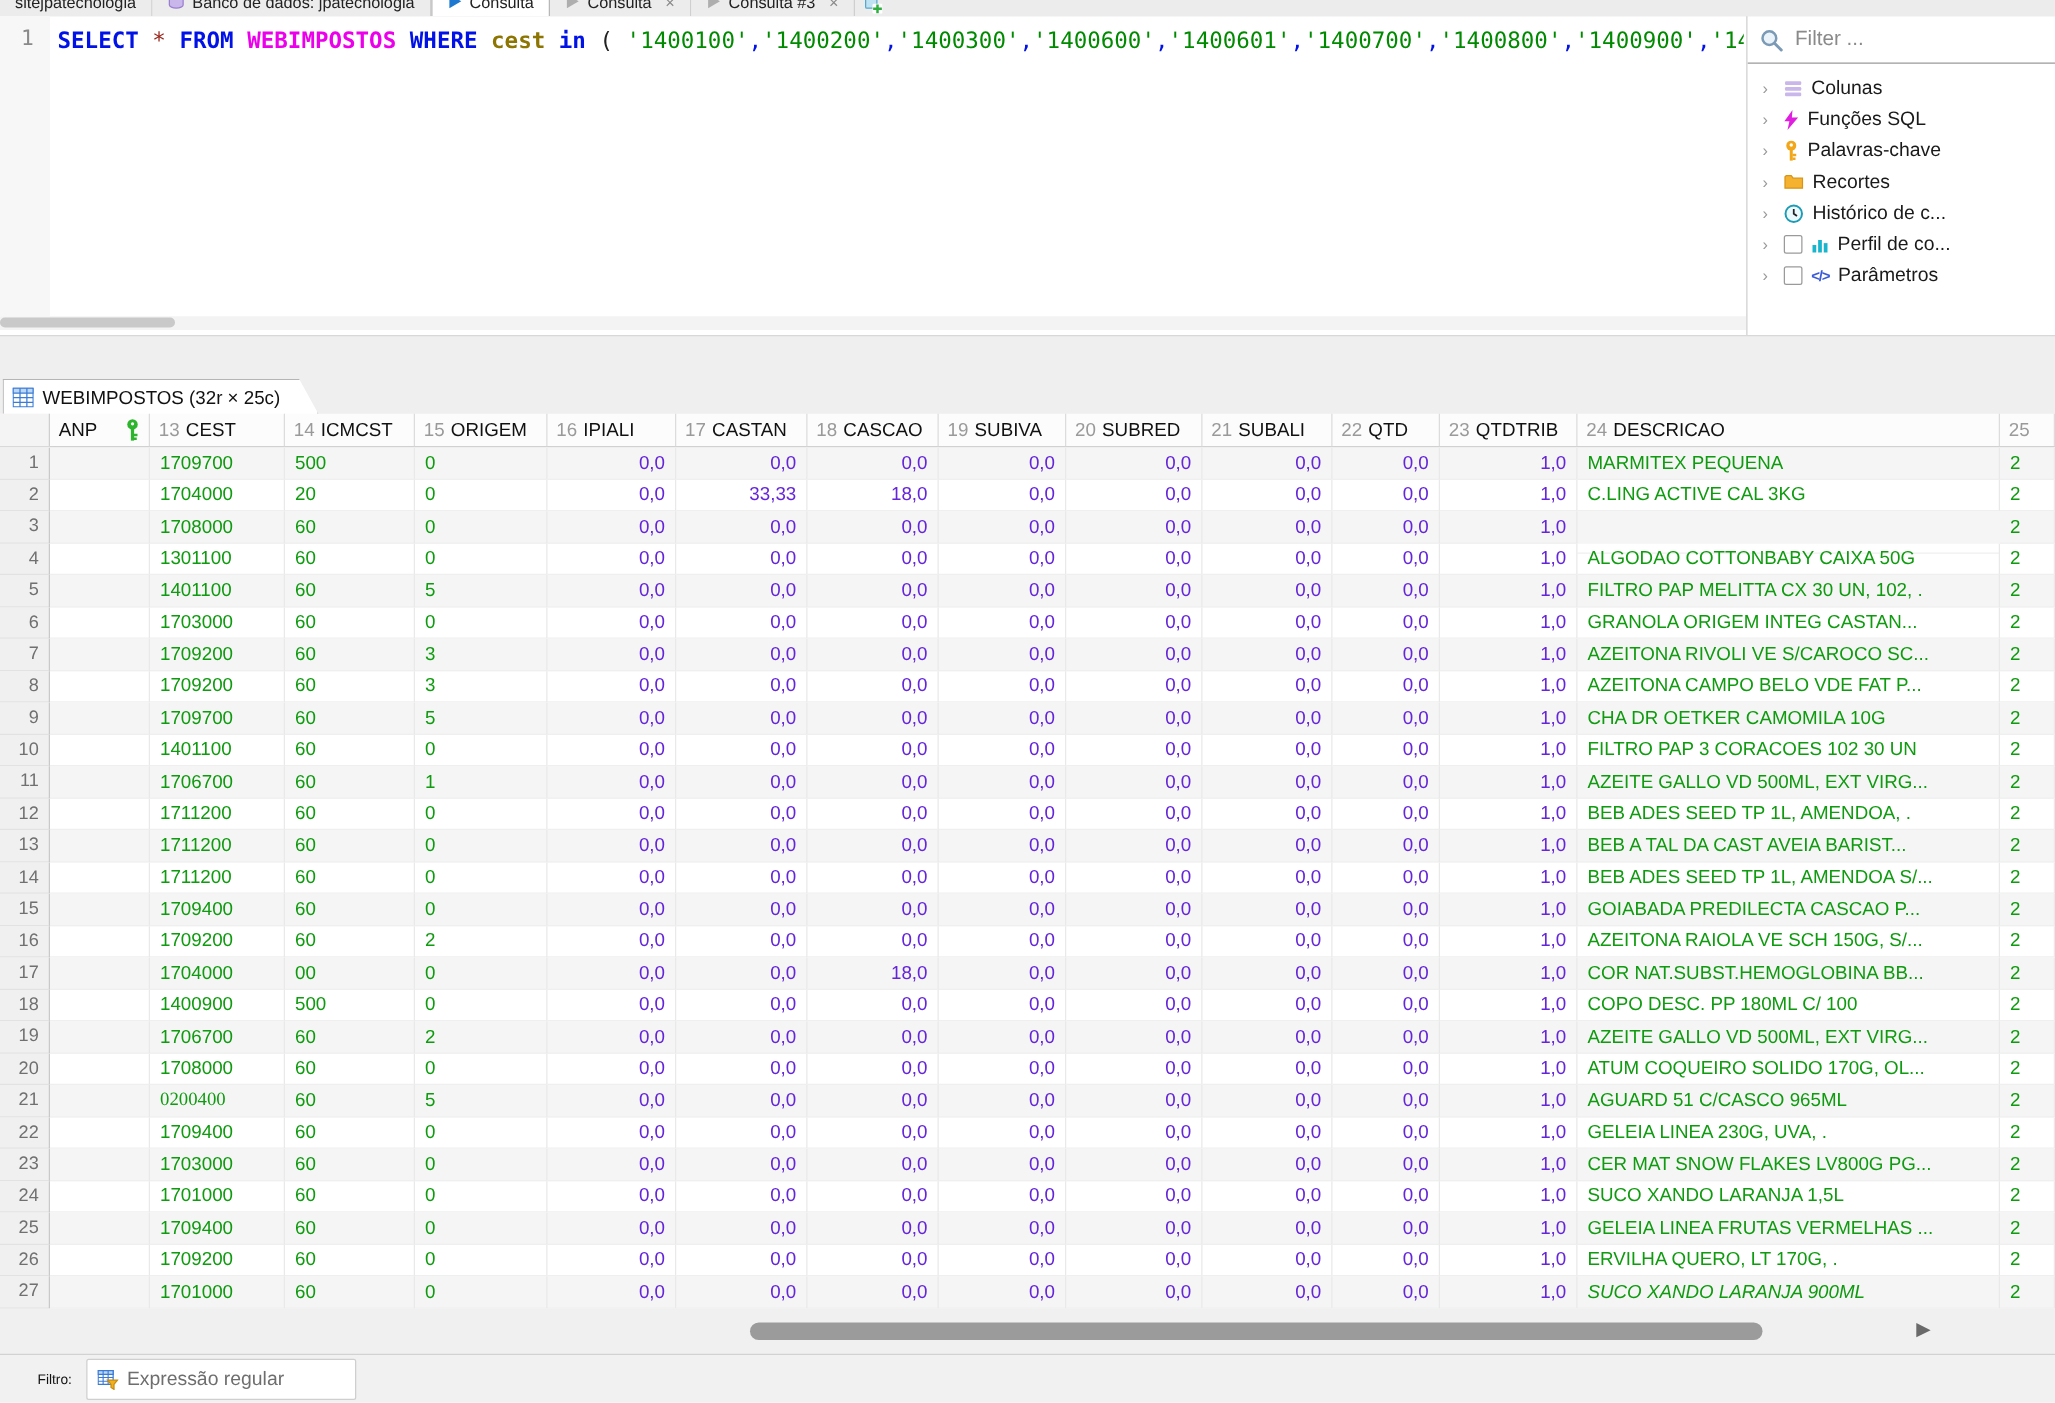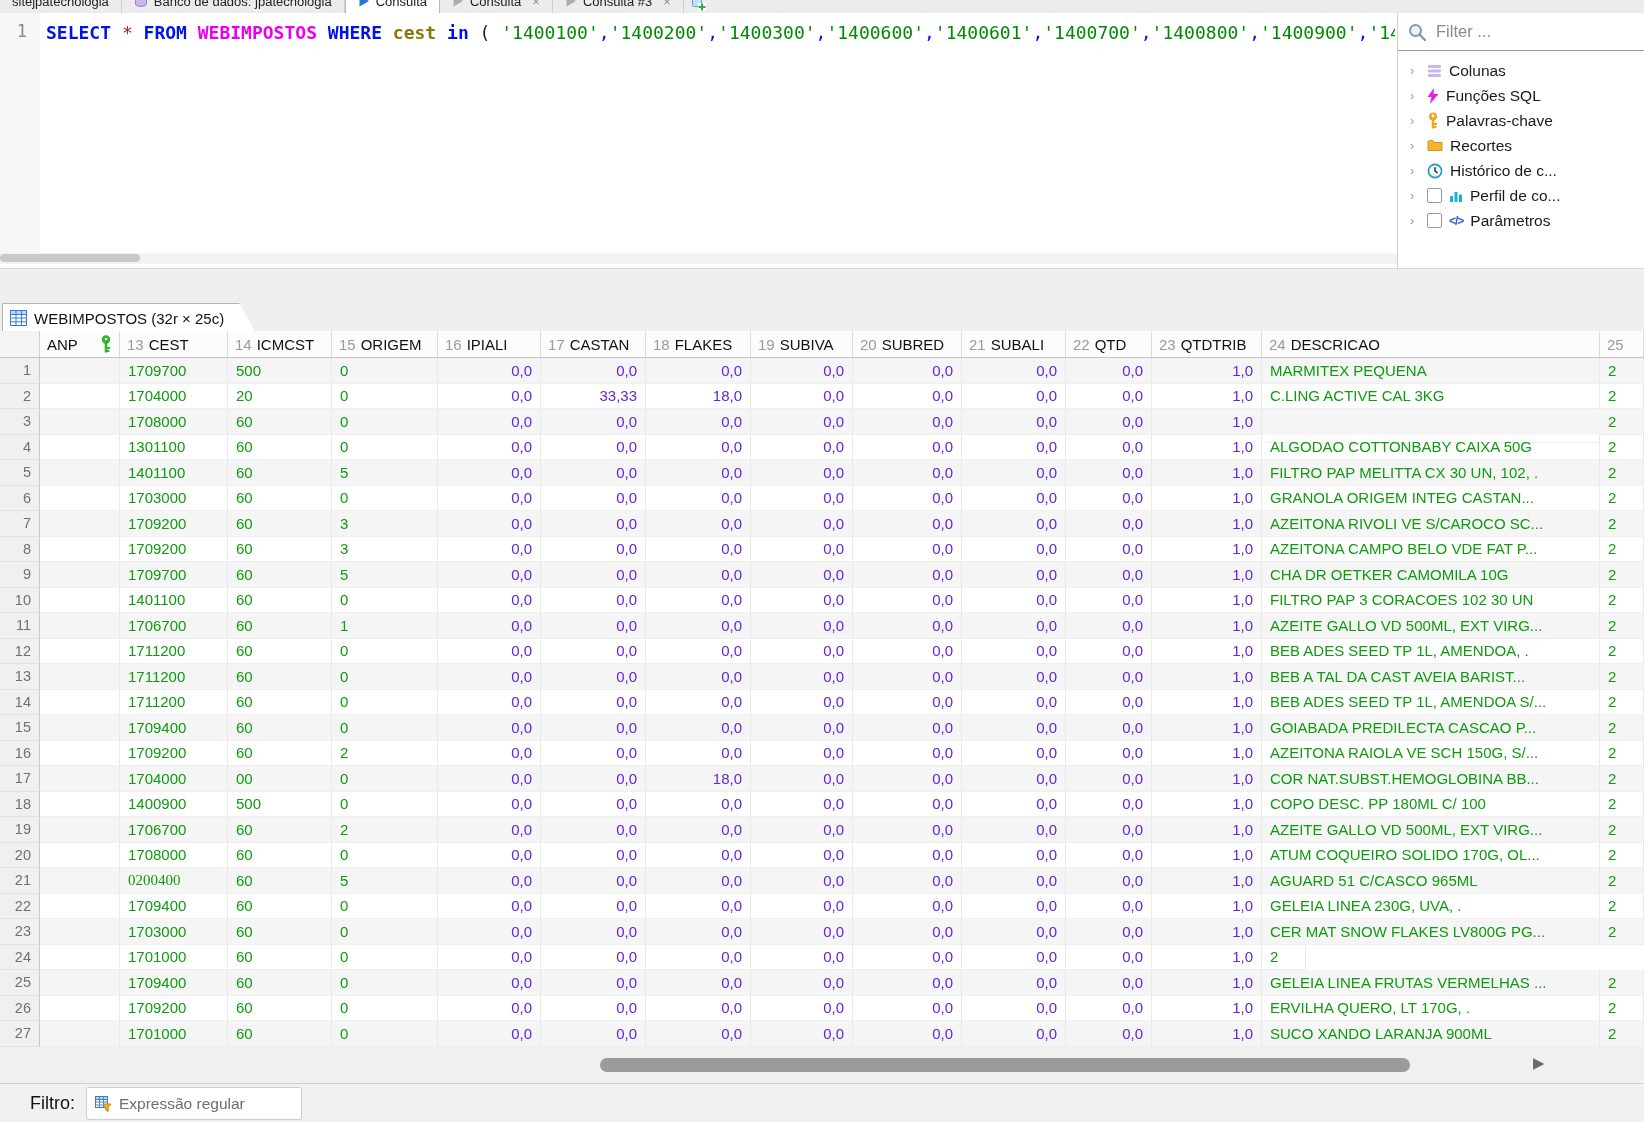--- a/index.html
+++ b/index.html
@@ -52,21 +52,21 @@
   .gnum{width:40px;flex:none;box-sizing:border-box;background:#f0f0f0;border-right:1px solid #c9c9c9;border-bottom:1px solid #e2e2e2;color:#707070;font-size:14.5px;display:flex;align-items:center;justify-content:flex-end;padding-right:8px;}
   .gcell{box-sizing:border-box;border-right:1px solid #e9e9e9;border-bottom:1px solid #efefef;padding:0 8px;font-size:15px;display:flex;align-items:center;overflow:hidden;white-space:nowrap;flex:none;}
   .gcell.green{color:#0f9b0f;}
   .gcell.purple{color:#6526d9;justify-content:flex-end;}
 
   .hscroll{position:absolute;left:0;top:778px;width:1644px;height:36px;background:#f0f0f0;}
   .hscroll .thumb{position:absolute;left:600px;top:11px;width:810px;height:14px;background:#9b9b9b;border-radius:7px;}
   .hscroll .arrow{position:absolute;left:1533px;top:7px;color:#6a6a6a;font-size:15px;}
 
   .footer{position:absolute;left:0;top:814px;width:1644px;height:40px;background:#f1f1f1;border-top:1px solid #d2d2d2;display:flex;align-items:center;padding-left:30px;box-sizing:border-box;gap:11px;}
-  .flabel{font-size:18px;color:#111;}
+  .flabel{font-size:11px;color:#111;}
   .fbox{width:216px;height:33px;background:#fff;border:1px solid #cfcfcf;border-radius:2px;display:flex;align-items:center;gap:7px;padding:0 8px;box-sizing:border-box;color:#6e6e6e;font-size:15.5px;}
 </style>
 </head>
 <body>
 
 <div class="app">
 
   <div class="tabstrip" id="tabstrip">
       <div class="ttab">
         <span class="tlabel">sitejpatechologia</span>
@@ -254,21 +254,21 @@
         <div class="hcell" style="width: 103px;">
           <span class="num">16</span>
           <span class="nm">IPIALI</span>
         </div>
         <div class="hcell" style="width: 105px;">
           <span class="num">17</span>
           <span class="nm">CASTAN</span>
         </div>
         <div class="hcell" style="width: 105px;">
           <span class="num">18</span>
-          <span class="nm">FLAKES</span>
+          <span class="nm">CASCAO</span>
         </div>
         <div class="hcell" style="width: 102px;">
           <span class="num">19</span>
           <span class="nm">SUBIVA</span>
         </div>
         <div class="hcell" style="width: 109px;">
           <span class="num">20</span>
           <span class="nm">SUBRED</span>
         </div>
         <div class="hcell" style="width: 104px;">
@@ -691,20 +691,21 @@
           <div class="gcell green" style="width: 104px;">60</div>
           <div class="gcell green" style="width: 106px;">0</div>
           <div class="gcell purple" style="width: 103px;">0,0</div>
           <div class="gcell purple" style="width: 105px;">0,0</div>
           <div class="gcell purple" style="width: 105px;">0,0</div>
           <div class="gcell purple" style="width: 102px;">0,0</div>
           <div class="gcell purple" style="width: 109px;">0,0</div>
           <div class="gcell purple" style="width: 104px;">0,0</div>
           <div class="gcell purple" style="width: 86px;">0,0</div>
           <div class="gcell purple" style="width: 110px;">1,0</div>
+          <div class="gcell green" style="width: 338px;">SUCO XANDO LARANJA 1,5L</div>
           <div class="gcell green" style="width: 44px;">2</div>
         </div>
         <div class="grow">
           <div class="gnum">25</div>
           <div class="gcell green" style="width: 80px;"></div>
           <div class="gcell green" style="width: 108px;">1709400</div>
           <div class="gcell green" style="width: 104px;">60</div>
           <div class="gcell green" style="width: 106px;">0</div>
           <div class="gcell purple" style="width: 103px;">0,0</div>
           <div class="gcell purple" style="width: 105px;">0,0</div>
@@ -741,21 +742,21 @@
           <div class="gcell green" style="width: 104px;">60</div>
           <div class="gcell green" style="width: 106px;">0</div>
           <div class="gcell purple" style="width: 103px;">0,0</div>
           <div class="gcell purple" style="width: 105px;">0,0</div>
           <div class="gcell purple" style="width: 105px;">0,0</div>
           <div class="gcell purple" style="width: 102px;">0,0</div>
           <div class="gcell purple" style="width: 109px;">0,0</div>
           <div class="gcell purple" style="width: 104px;">0,0</div>
           <div class="gcell purple" style="width: 86px;">0,0</div>
           <div class="gcell purple" style="width: 110px;">1,0</div>
-          <div class="gcell green" style="width: 338px;">SUCO XANDO LARANJA 900ML</div>
+          <div class="gcell green" style="width: 338px; font-style: italic;">SUCO XANDO LARANJA 900ML</div>
           <div class="gcell green" style="width: 44px;">2</div>
         </div>
       </div>
     <div class="hscroll">
       <div class="thumb"></div>
       <div class="arrow">▶</div>
     </div>
     <div class="footer">
       <span class="flabel">Filtro:</span>
       <div class="fbox">

